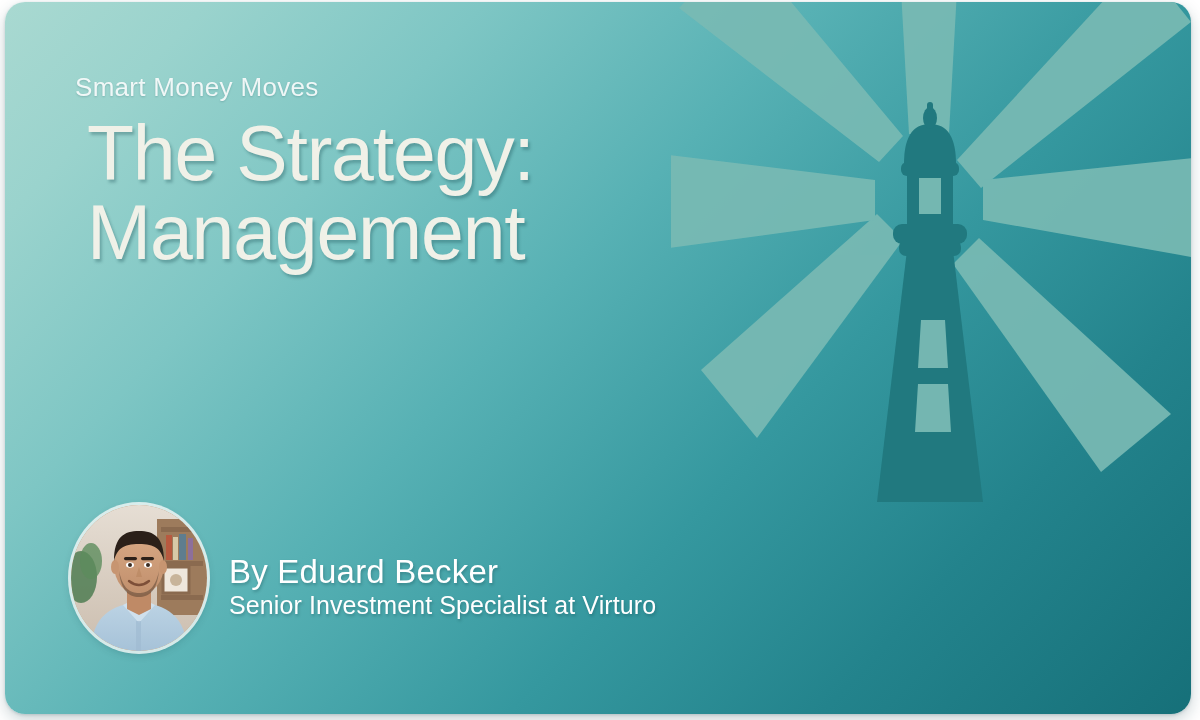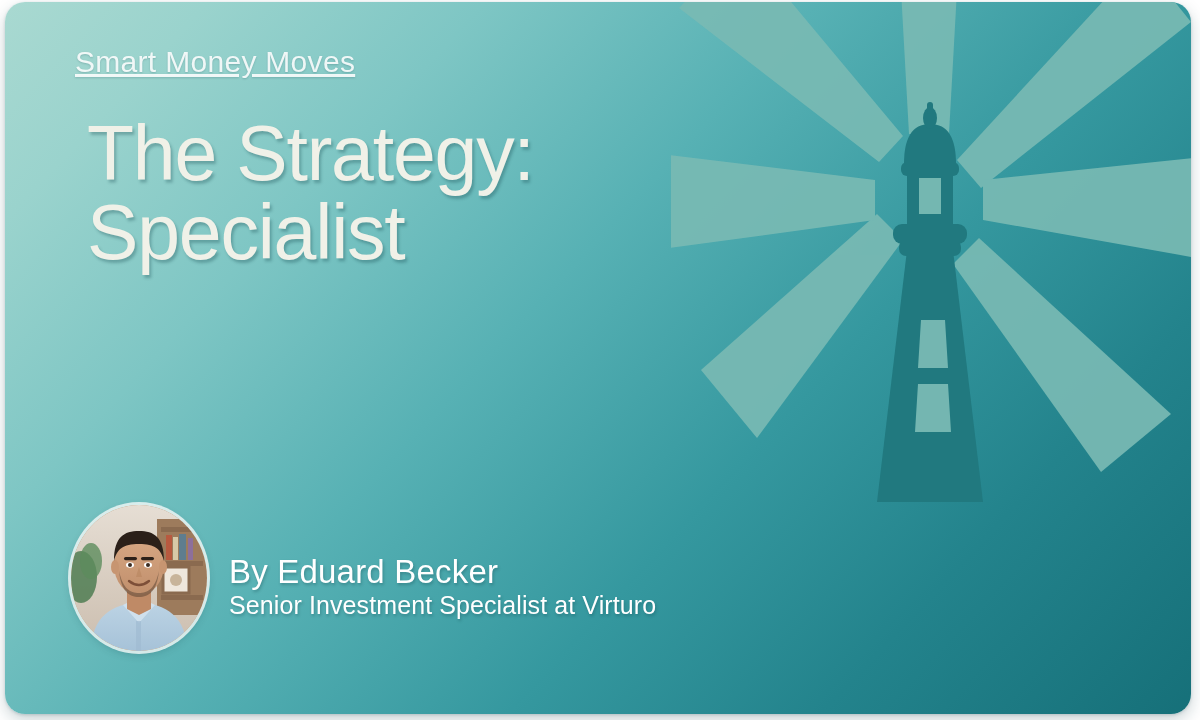--- a/index.html
+++ b/index.html
@@ -56,29 +56,28 @@
   .content {
     position: absolute;
     left: 66px;
     top: 0;
     width: 760px;
     height: 100%;
   }
 
   .eyebrow {
     position: absolute;
-    top: 43px;
+    top: 70px;
     left: 4px;
-    font-size: 30px;
+    font-size: 26px;
     font-weight: 400;
     letter-spacing: 0.3px;
     color: rgba(255,255,255,0.88);
     text-shadow: 0 1px 2px rgba(12,60,68,0.20);
     white-space: nowrap;
-    text-decoration: underline;
   }
 
   .headline {
     position: absolute;
     top: 96px;
     left: 0;
     margin: 16px;
     font-size: 77px;
     line-height: 1.03;
     font-weight: 400;
@@ -189,21 +188,21 @@
         </g>
       </svg>
     </div>
 
     <div class="content">
 
       <div class="eyebrow">Smart Money Moves</div>
 
       <h1 class="headline">
         <span class="hl-line">The Strategy:</span>
-        <span class="hl-line">Specialist</span>
+        <span class="hl-line">Management</span>
       </h1>
 
       <div class="author-block">
 
         <div class="avatar">
           <svg viewBox="0 0 136 146" xmlns="http://www.w3.org/2000/svg" aria-hidden="true">
             <defs>
               <clipPath id="avClip">
                   <ellipse cx="68" cy="73" rx="68" ry="73"></ellipse>
                 </clipPath>

